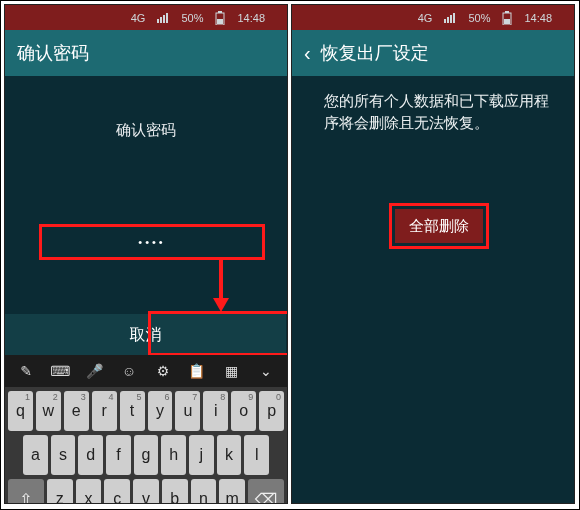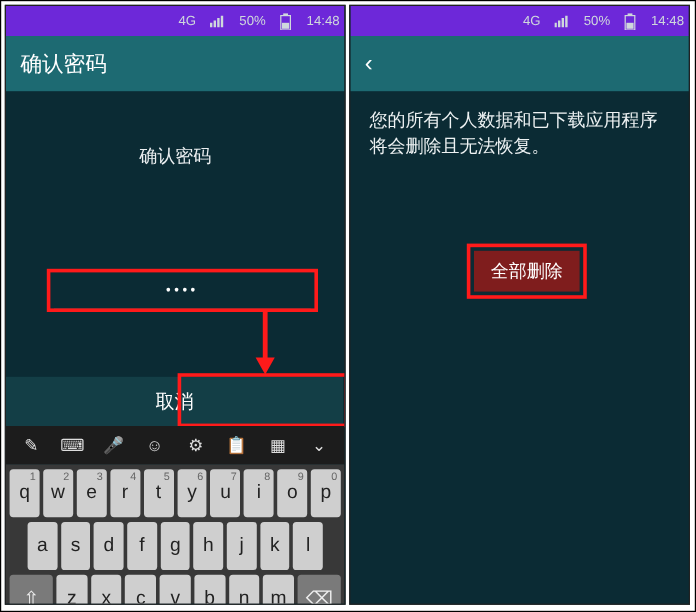--- a/index.html
+++ b/index.html
@@ -2,21 +2,21 @@
 <html><head>
 <meta charset="utf-8">
 <style>
   * { box-sizing: border-box; margin: 0; padding: 0; }
   body { background: #fff; font-family: Arial, sans-serif; }
   .stage { width: 580px; height: 510px; position: relative; background:#fff; border:1px solid #000;}
   .phone { position: absolute; top: 3px; width: 284px; height: 500px; background: #0b2b34; overflow: hidden; border: 1px solid #222;}
   .left { left: 3px; }
   .right { left: 290px; }
 
-  .statusbar { height: 25px; background: #6d28d9; color: #cfd8dc; display: flex; justify-content: flex-end; align-items: center; gap: 12px; padding: 0 4px; font-size: 11px; }
+  .statusbar { height: 25px; background: #7f1d1d; color: #cfd8dc; display: flex; justify-content: flex-end; align-items: center; gap: 12px; padding: 0 22px; font-size: 11px; }
   .statusbar svg { display:block; }
 
   .titlebar { height: 46px; background: #1d6a72; color: #fff; display: flex; align-items: center; padding: 0 12px; font-size: 18px; gap: 10px;}
   .titlebar .back { font-size: 20px; line-height:1;}
 
   .content { position: relative; color: #fff; }
 
   .prompt { text-align: center; font-size: 15px; padding-top: 45px; color:#eceff1; }
 
   .pwbox { position:absolute; left:34px; top:148px; width:226px; height:36px; border:3px solid #ff1a1a; display:flex; align-items:center; justify-content:center; color:#fff; letter-spacing:3px; font-size:11px;}
@@ -149,21 +149,22 @@
         <svg width="10" height="14" viewBox="0 0 10 14">
             <rect x="3" y="0" width="4" height="2" fill="#cfd8dc"></rect>
             <rect x="1" y="2" width="8" height="12" stroke="#cfd8dc" fill="none"></rect>
             <rect x="2" y="8" width="6" height="5" fill="#cfd8dc"></rect>
           </svg>
       </span>
       <span>14:48</span>
     </div>
     <div class="titlebar">
       <span class="back">‹</span>
+      <span>恢复出厂设定</span>
     </div>
-    <div class="content" style="height:429px;">
+    <div class="content" style="height:429px;padding-left:16px;">
       <div class="msg">您的所有个人数据和已下载应用程序将会删除且无法恢复。</div>
       <div class="delbtn">全部删除</div>
       <div class="delring"></div>
     </div>
   </div>
 
 </div>
 
 </body></html>

